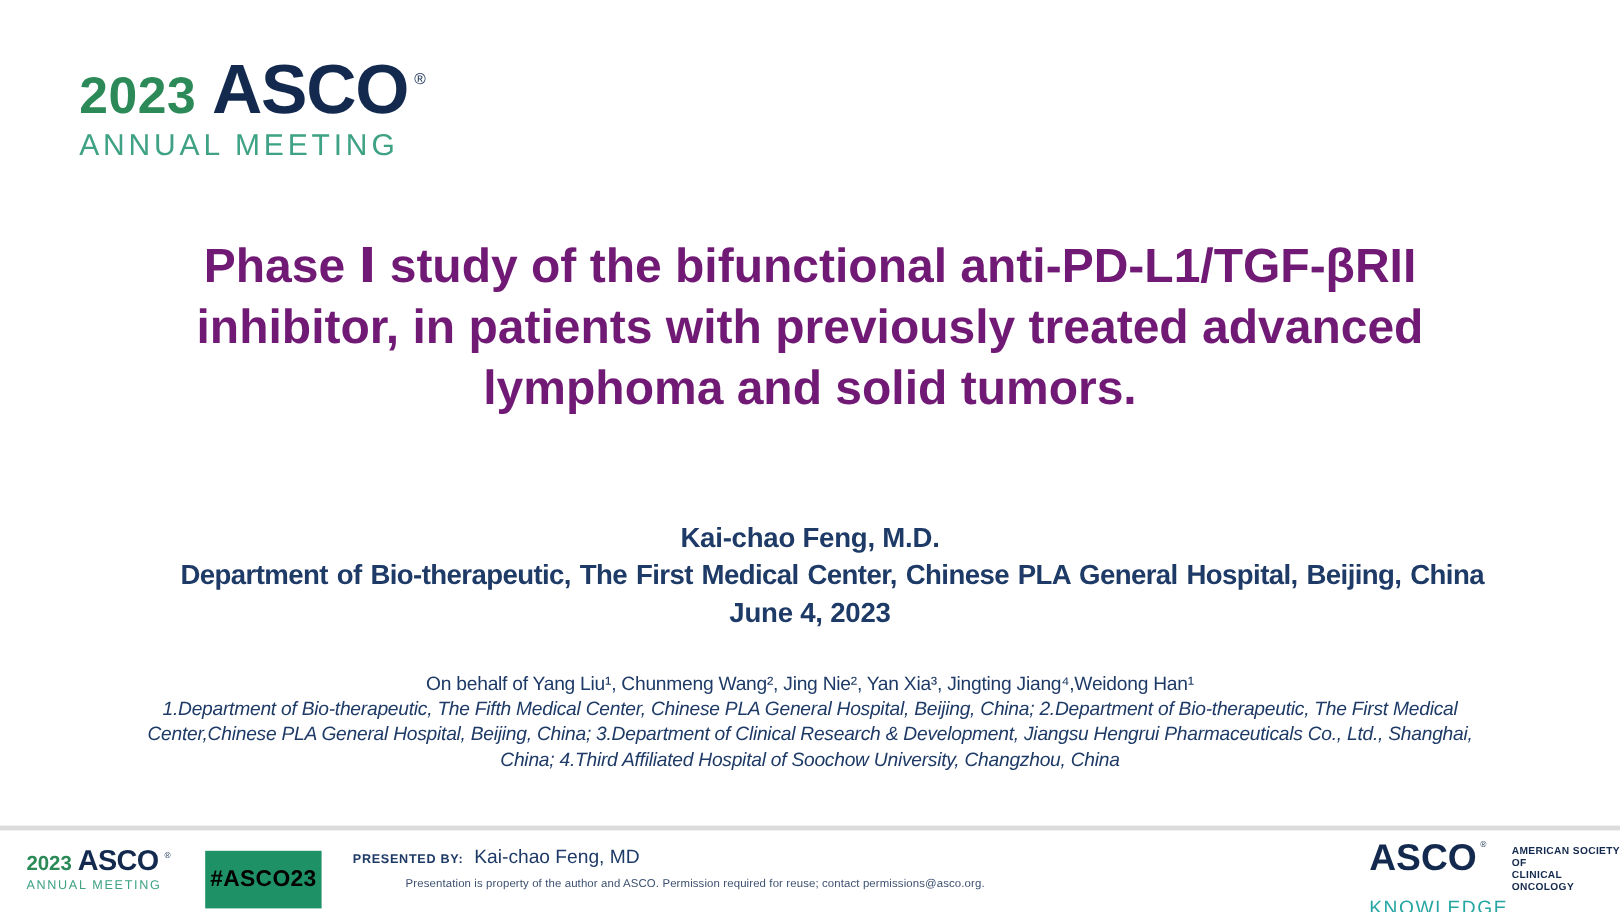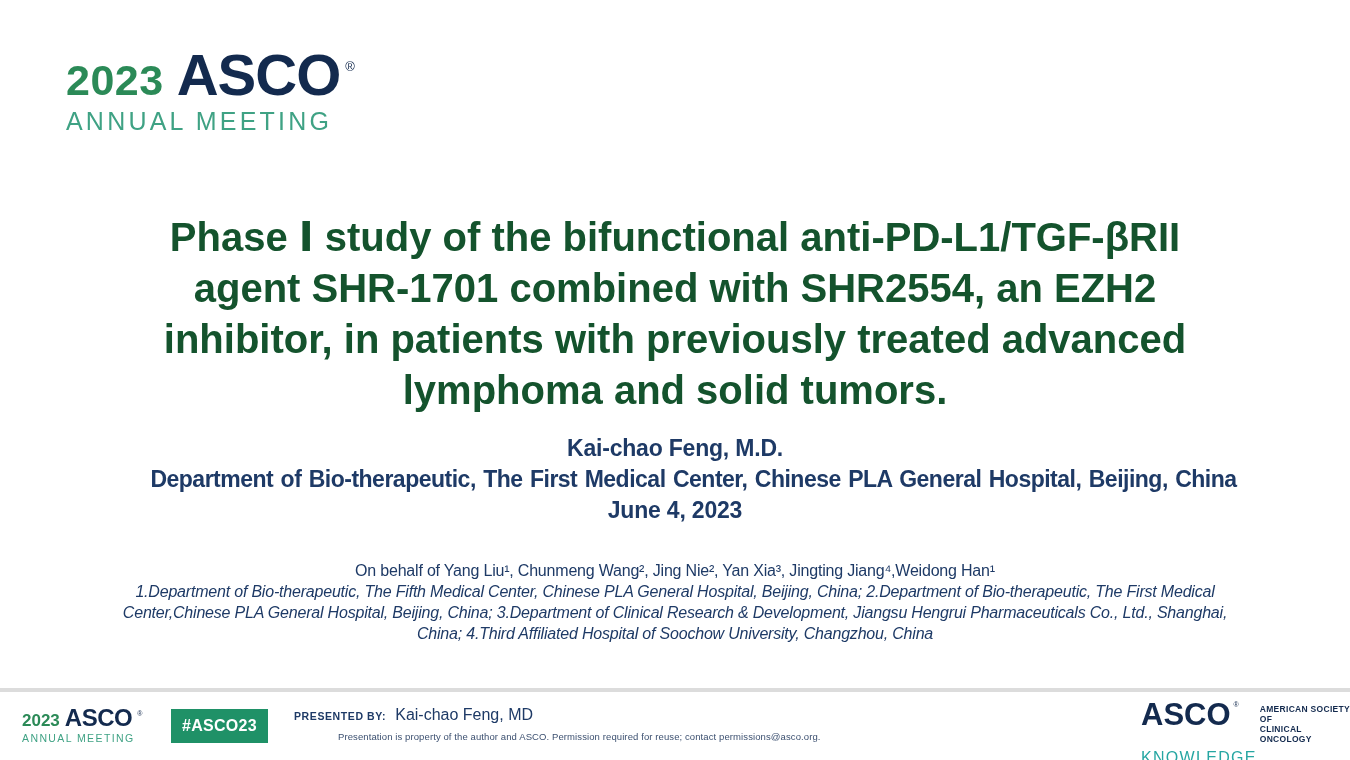--- a/index.html
+++ b/index.html
@@ -14,21 +14,21 @@
   .header-logo{position:absolute;left:66px;top:52px;}
   .hl-row{display:flex;align-items:baseline;gap:13px;}
   .hl-year{font-size:43px;font-weight:bold;color:#2B8A57;letter-spacing:0.5px;}
   .hl-name{font-size:58px;font-weight:800;color:#132A4E;letter-spacing:-1px;line-height:46px;}
   .hl-reg{font-size:13px;color:#132A4E;position:relative;top:-24px;left:-8px;}
   .hl-sub{font-size:25px;color:#3FA284;letter-spacing:3.2px;margin-top:2px;}
 
   
   .title-block{
     position:absolute;left:0;right:0;top:197px;text-align:center;
-    color:#14532d;font-weight:bold;font-size:40px;line-height:51px;margin-top:15px;
+    color:#701a75;font-weight:bold;font-size:40px;line-height:51px;
   }
   .title-line{white-space:nowrap;}
 
   
   .presenter-block{
     position:absolute;left:0;right:0;top:433px;text-align:center;
     color:#1E3A66;font-weight:bold;font-size:23px;line-height:31px;letter-spacing:-0.2px;
   }
   .presenter-affil{letter-spacing:-0.5px;word-spacing:1.5px;white-space:nowrap;padding-left:37px;}
 
@@ -43,22 +43,22 @@
   .footer-divider{position:absolute;left:0;top:688px;width:1350px;height:4px;background:#DCDCDC;}
 
   .footer-logo{position:absolute;left:22px;top:704px;}
   .fl-row{display:flex;align-items:baseline;gap:5px;}
   .fl-year{font-size:17px;font-weight:bold;color:#2B8A57;}
   .fl-name{font-size:24px;font-weight:800;color:#132A4E;letter-spacing:-0.5px;}
   .fl-reg{font-size:7px;color:#132A4E;position:relative;top:-10px;}
   .fl-sub{font-size:10.5px;color:#3FA284;letter-spacing:1.4px;margin-top:0px;}
 
   .hashtag-badge{
-    position:absolute;left:171px;top:709px;width:97px;height:34px;
-    background:#1F9167;color:#ffffff;font-weight:bold;font-size:16px;
+    position:absolute;left:171px;top:709px;width:97px;height:48px;
+    background:#1F9167;color:#000000;font-weight:bold;font-size:19px;
     display:flex;align-items:center;justify-content:center;letter-spacing:0.3px;
   }
 
   .presented-block{position:absolute;left:294px;top:706px;display:flex;align-items:baseline;gap:9px;}
   .presented-label{font-size:10.5px;font-weight:bold;color:#1E3A66;letter-spacing:0.6px;}
   .presented-name{font-size:16px;color:#1E3A66;}
   .disclaimer{position:absolute;left:294px;top:731px;font-size:9.5px;color:#3C5070;letter-spacing:0.1px;padding-left:44px;}
 
   .asco-right{position:absolute;left:1141px;top:701px;}
   .ar-top{display:flex;align-items:flex-start;gap:3px;}
@@ -76,21 +76,20 @@
     <div class="hl-row">
       <span class="hl-year">2023</span>
       <span class="hl-name">ASCO</span>
       <span class="hl-reg">®</span>
     </div>
     <div class="hl-sub">ANNUAL MEETING</div>
   </div>
 
   <div class="title-block">
     <div class="title-line">Phase Ⅰ study of the bifunctional anti-PD-L1/TGF-βRII</div>
-    <div class="title-line">agent SHR-1701 combined with SHR2554, an EZH2</div>
     <div class="title-line">inhibitor, in patients with previously treated advanced</div>
     <div class="title-line">lymphoma and solid tumors.</div>
   </div>
 
   <div class="presenter-block">
     <div>Kai-chao Feng, M.D.</div>
     <div class="presenter-affil">Department of Bio-therapeutic, The First Medical Center, Chinese PLA General Hospital, Beijing, China</div>
     <div>June 4, 2023</div>
   </div>
 

